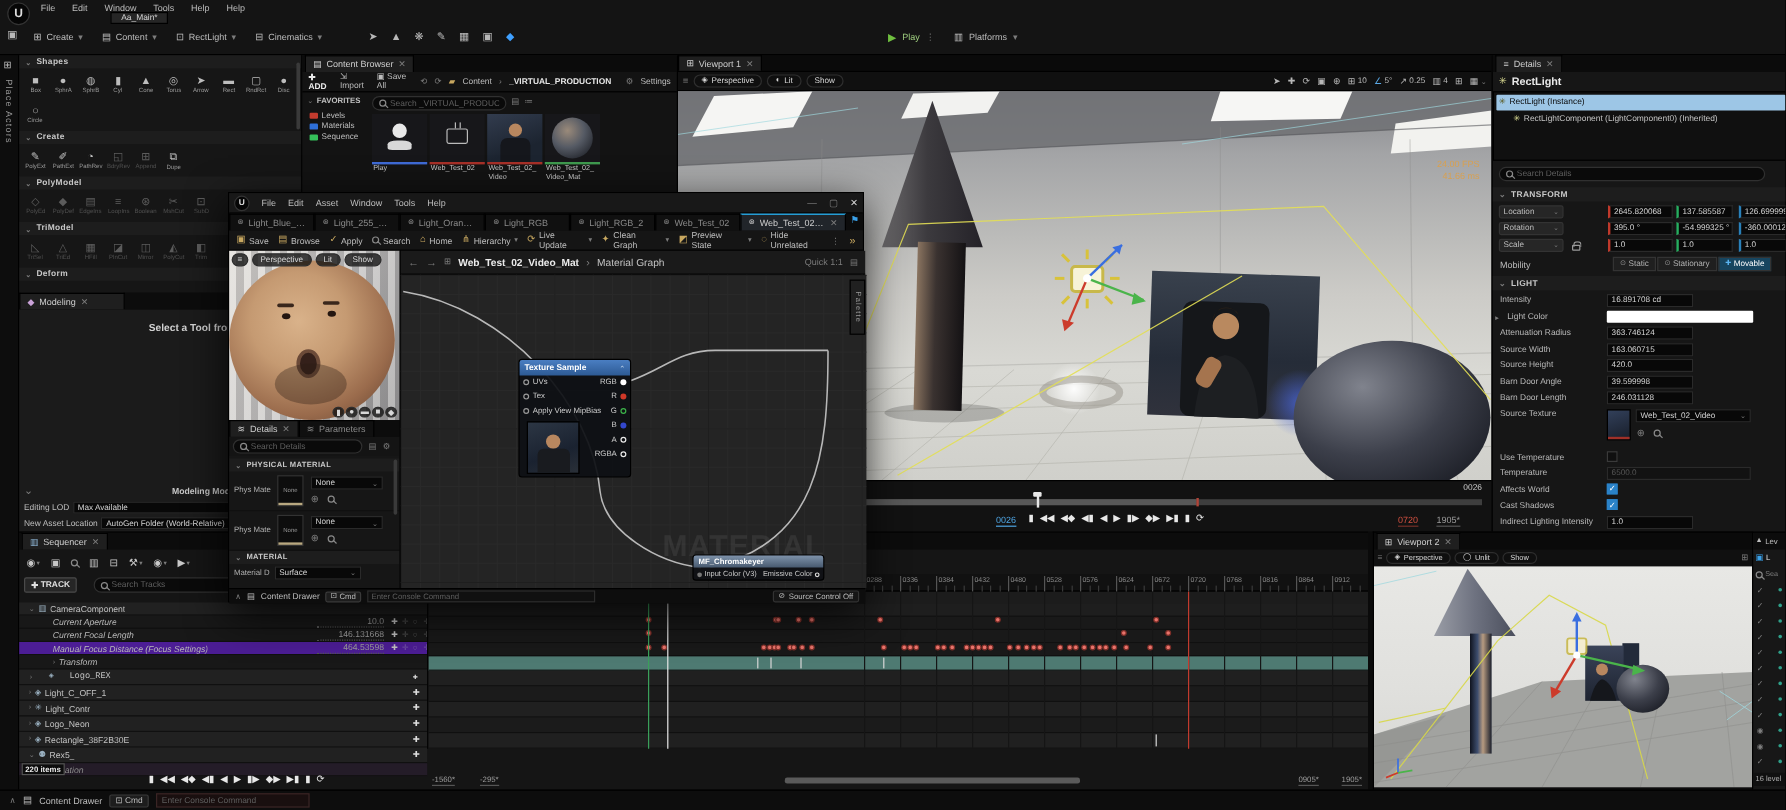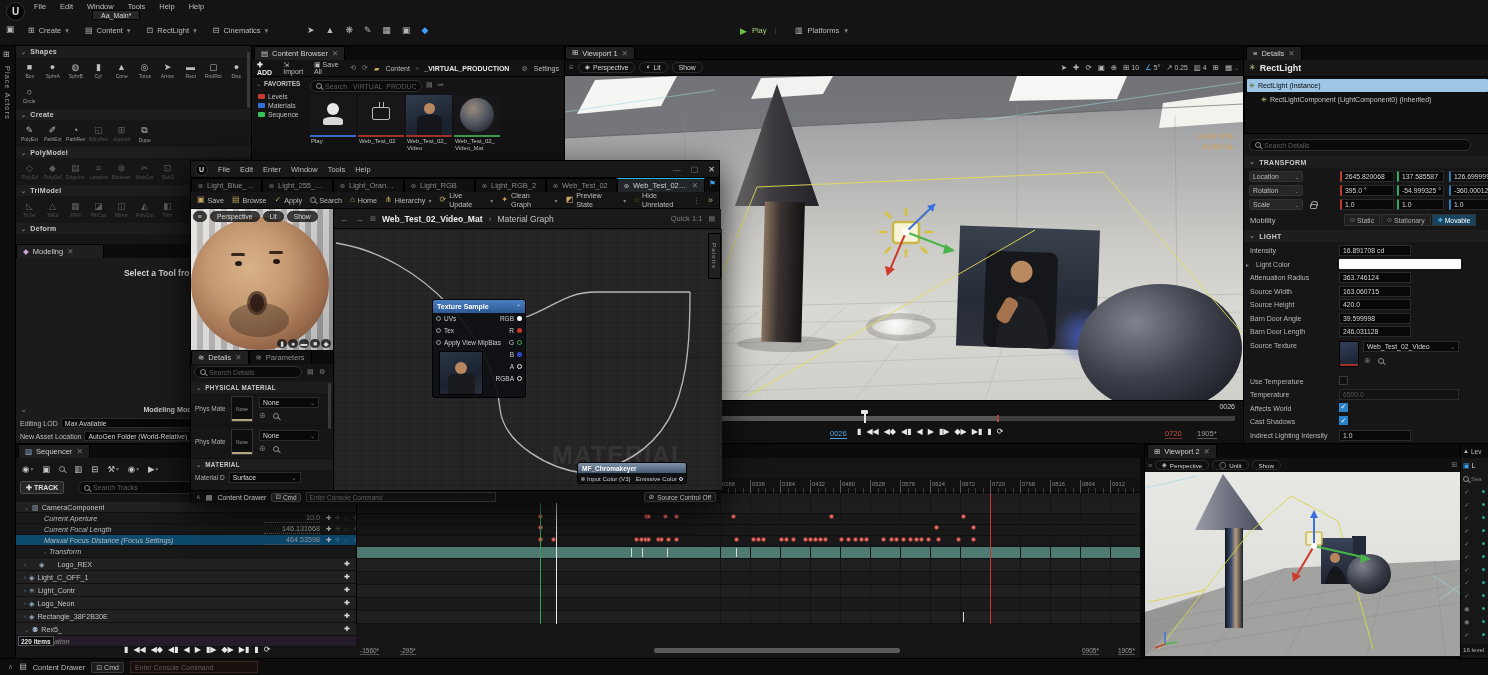--- a/index.html
+++ b/index.html
@@ -759,33 +759,33 @@
           <span style="position: absolute; left: 337px; font-size: 6.5px; opacity: 0.35;">✛</span>
         </div>
         <div class="trow" style="top: 80px; height: 11px; background: rgb(24, 24, 24); padding-left: 28px; gap: 3px;">
           <span style="overflow: hidden; white-space: nowrap; text-overflow: ellipsis; max-width: 190px; font-style: italic; color: rgb(184, 184, 184);">Current Focal Length</span>
           <span style="position: absolute; left: 248px; width: 56px; text-align: right; color: rgb(154, 154, 154); border-bottom: 1px dotted rgb(85, 85, 85);">146.131668</span>
           <span style="position: absolute; left: 310px; font-size: 6.5px;">✚</span>
           <span style="position: absolute; left: 319px; font-size: 6.5px; opacity: 0.35;">✛</span>
           <span style="position: absolute; left: 328px; font-size: 6.5px; opacity: 0.35;">○</span>
           <span style="position: absolute; left: 337px; font-size: 6.5px; opacity: 0.35;">✛</span>
         </div>
-        <div class="trow" style="top: 91px; height: 11px; background: #0c4a6e; padding-left: 28px; gap: 3px;">
+        <div class="trow" style="top: 91px; height: 11px; background: #4c1d95; padding-left: 28px; gap: 3px;">
           <span style="overflow: hidden; white-space: nowrap; text-overflow: ellipsis; max-width: 190px; font-style: italic; color: rgb(184, 184, 184);">Manual Focus Distance (Focus Settings)</span>
           <span style="position: absolute; left: 248px; width: 56px; text-align: right; color: rgb(154, 154, 154); border-bottom: 1px dotted rgb(85, 85, 85);">464.53598</span>
           <span style="position: absolute; left: 310px; font-size: 6.5px;">✚</span>
           <span style="position: absolute; left: 319px; font-size: 6.5px; opacity: 0.35;">✛</span>
           <span style="position: absolute; left: 328px; font-size: 6.5px; opacity: 0.35;">○</span>
           <span style="position: absolute; left: 337px; font-size: 6.5px; opacity: 0.35;">✛</span>
         </div>
         <div class="trow" style="top: 102px; height: 12px; background: rgb(24, 24, 24); padding-left: 28px; gap: 3px;">
           <span class="dim" style="font-size: 6px;">›</span>
           <span style="overflow: hidden; white-space: nowrap; text-overflow: ellipsis; max-width: 190px; font-style: italic; color: rgb(184, 184, 184);">Transform</span>
         </div>
-        <div class="trow" style="top: 114px; height: 13px; background: rgb(33, 33, 33); padding-left: 8px; gap: 13px;">
+        <div class="trow" style="top: 114px; height: 13px; background: rgb(33, 33, 33); padding-left: 8px; gap: 13px; font-family: Liberation Mono, monospace;">
           <span class="dim" style="font-size: 6px;">›</span>
           <span class="ico" style="font-size: 7px; color: rgb(154, 176, 192);">◈</span>
           <span style="overflow: hidden; white-space: nowrap; text-overflow: ellipsis; max-width: 190px;">Logo_REX</span>
           <span style="position: absolute; left: 328px; font-size: 7px; color: rgb(221, 221, 221);">✚</span>
         </div>
         <div class="trow" style="top: 127px; height: 13px; background: rgb(33, 33, 33); padding-left: 8px; gap: 3px;">
           <span class="dim" style="font-size: 6px;">›</span>
           <span class="ico" style="font-size: 7px; color: rgb(154, 176, 192);">◈</span>
           <span style="overflow: hidden; white-space: nowrap; text-overflow: ellipsis; max-width: 190px;">Light_C_OFF_1</span>
           <span style="position: absolute; left: 328px; font-size: 7px; color: rgb(221, 221, 221);">✚</span>
@@ -1165,21 +1165,21 @@
       <input readonly="" style="color: rgb(138, 95, 95);" placeholder="Enter Console Command">
     </span>
   </div>
 
   <div class="p" style="left:190px;top:160px;width:530px;height:342px;background:#141414;border:1px solid #000;box-shadow:0 10px 34px rgba(0,0,0,.85);z-index:30">
     <div class="f" style="height:17px;background:#181818;border-bottom:1px solid #000;padding:0 4px;gap:10px">
       <div class="f" style="width:13px;height:13px;border-radius:50%;background:#060606;border:1px solid #333;justify-content:center;color:#ddd;font-size:7px;font-weight:bold">U</div>
       <div class="f" id="me-menu" style="gap:10px;font-size:7.5px">
           <span>File</span>
           <span>Edit</span>
-          <span>Enter</span>
+          <span>Asset</span>
           <span>Window</span>
           <span>Tools</span>
           <span>Help</span>
         </div>
       <span style="flex:1"></span>
       <span class="dim" style="font-size:8px">—</span>
       <span class="dim" style="font-size:8px">▢</span>
       <span style="font-size:8px;color:#d8d8d8">✕</span>
     </div>
     <div class="f" id="me-tabs" style="height:14px;background:#0c0c0c">

